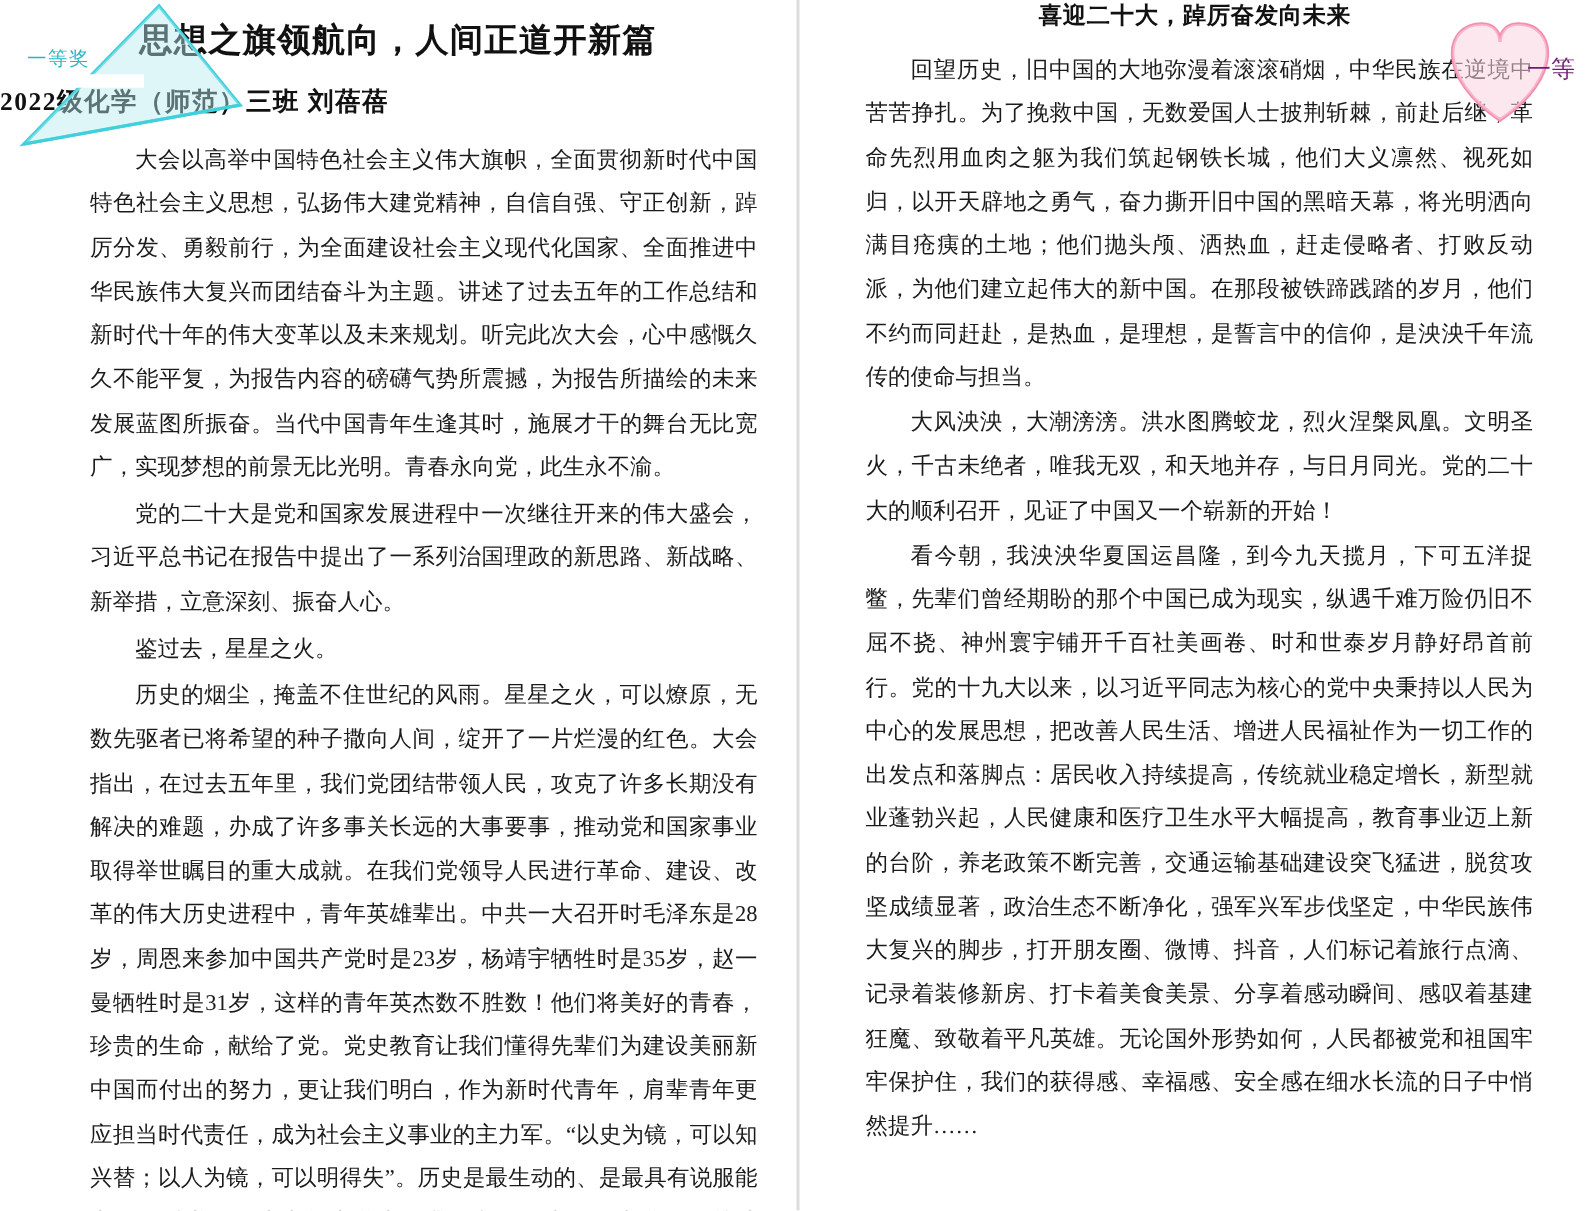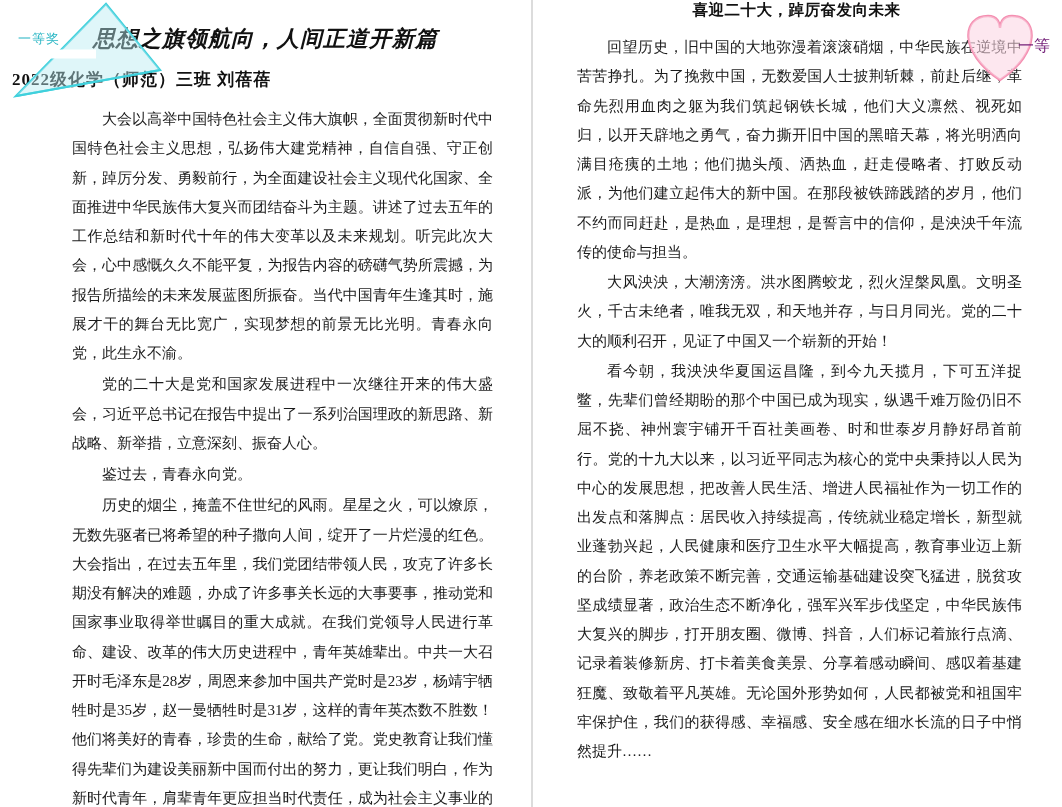--- a/index.html
+++ b/index.html
@@ -19,21 +19,21 @@
     position: relative;
     width: 1062px;
     height: 807px;
     display: flex;
   }
   
   .col-left {
     width: 531px;
     height: 807px;
     position: relative;
-    padding: 12px;
+    padding: 0;
     box-sizing: border-box;
   }
   .col-right {
     width: 531px;
     height: 807px;
     position: relative;
     box-sizing: border-box;
   }
   .fold {
     position: absolute;
@@ -83,21 +83,20 @@
   }
   
   .main-title {
     text-align: center;
     font-size: 22px;
     font-weight: bold;
     letter-spacing: 1px;
     padding-top: 12px;
     margin: 0 0 14px 0;
     color: #111;
-    font-style: italic;
   }
   .sub-title {
     font-size: 17px;
     font-weight: bold;
     color: #111;
     margin: 0 0 14px 0;
     letter-spacing: 1px;
   }
   .right-title {
     text-align: center;
@@ -138,21 +137,21 @@
       </svg>
     </div>
     <div class="badge-text">一等奖</div>
 
     <h1 class="main-title">思想之旗领航向，人间正道开新篇</h1>
     <h2 class="sub-title">2022级化学（师范）三班  刘蓓蓓</h2>
 
     <div class="body-text">
       <p>大会以高举中国特色社会主义伟大旗帜，全面贯彻新时代中国特色社会主义思想，弘扬伟大建党精神，自信自强、守正创新，踔厉分发、勇毅前行，为全面建设社会主义现代化国家、全面推进中华民族伟大复兴而团结奋斗为主题。讲述了过去五年的工作总结和新时代十年的伟大变革以及未来规划。听完此次大会，心中感慨久久不能平复，为报告内容的磅礴气势所震撼，为报告所描绘的未来发展蓝图所振奋。当代中国青年生逢其时，施展才干的舞台无比宽广，实现梦想的前景无比光明。青春永向党，此生永不渝。</p>
       <p>党的二十大是党和国家发展进程中一次继往开来的伟大盛会，习近平总书记在报告中提出了一系列治国理政的新思路、新战略、新举措，立意深刻、振奋人心。</p>
-      <p>鉴过去，青春永向党。</p>
+      <p>鉴过去，星星之火。</p>
       <p>历史的烟尘，掩盖不住世纪的风雨。星星之火，可以燎原，无数先驱者已将希望的种子撒向人间，绽开了一片烂漫的红色。大会指出，在过去五年里，我们党团结带领人民，攻克了许多长期没有解决的难题，办成了许多事关长远的大事要事，推动党和国家事业取得举世瞩目的重大成就。在我们党领导人民进行革命、建设、改革的伟大历史进程中，青年英雄辈出。中共一大召开时毛泽东是28岁，周恩来参加中国共产党时是23岁，杨靖宇牺牲时是35岁，赵一曼牺牲时是31岁，这样的青年英杰数不胜数！他们将美好的青春，珍贵的生命，献给了党。党史教育让我们懂得先辈们为建设美丽新中国而付出的努力，更让我们明白，作为新时代青年，肩辈青年更应担当时代责任，成为社会主义事业的主力军。“以史为镜，可以知兴替；以人为镜，可以明得失”。历史是最生动的、是最具有说服能力的教科书，作为青年大学生，我们必须把党的历史学好、总结好、把党的宝贵经验传承好。鉴过去之事，做新时代大学生，青春永向党。</p>
 
     </div>
   </div>
 
   <div class="fold"></div>
 
   <div class="col-right">
 
     <div class="heart-wrap">

